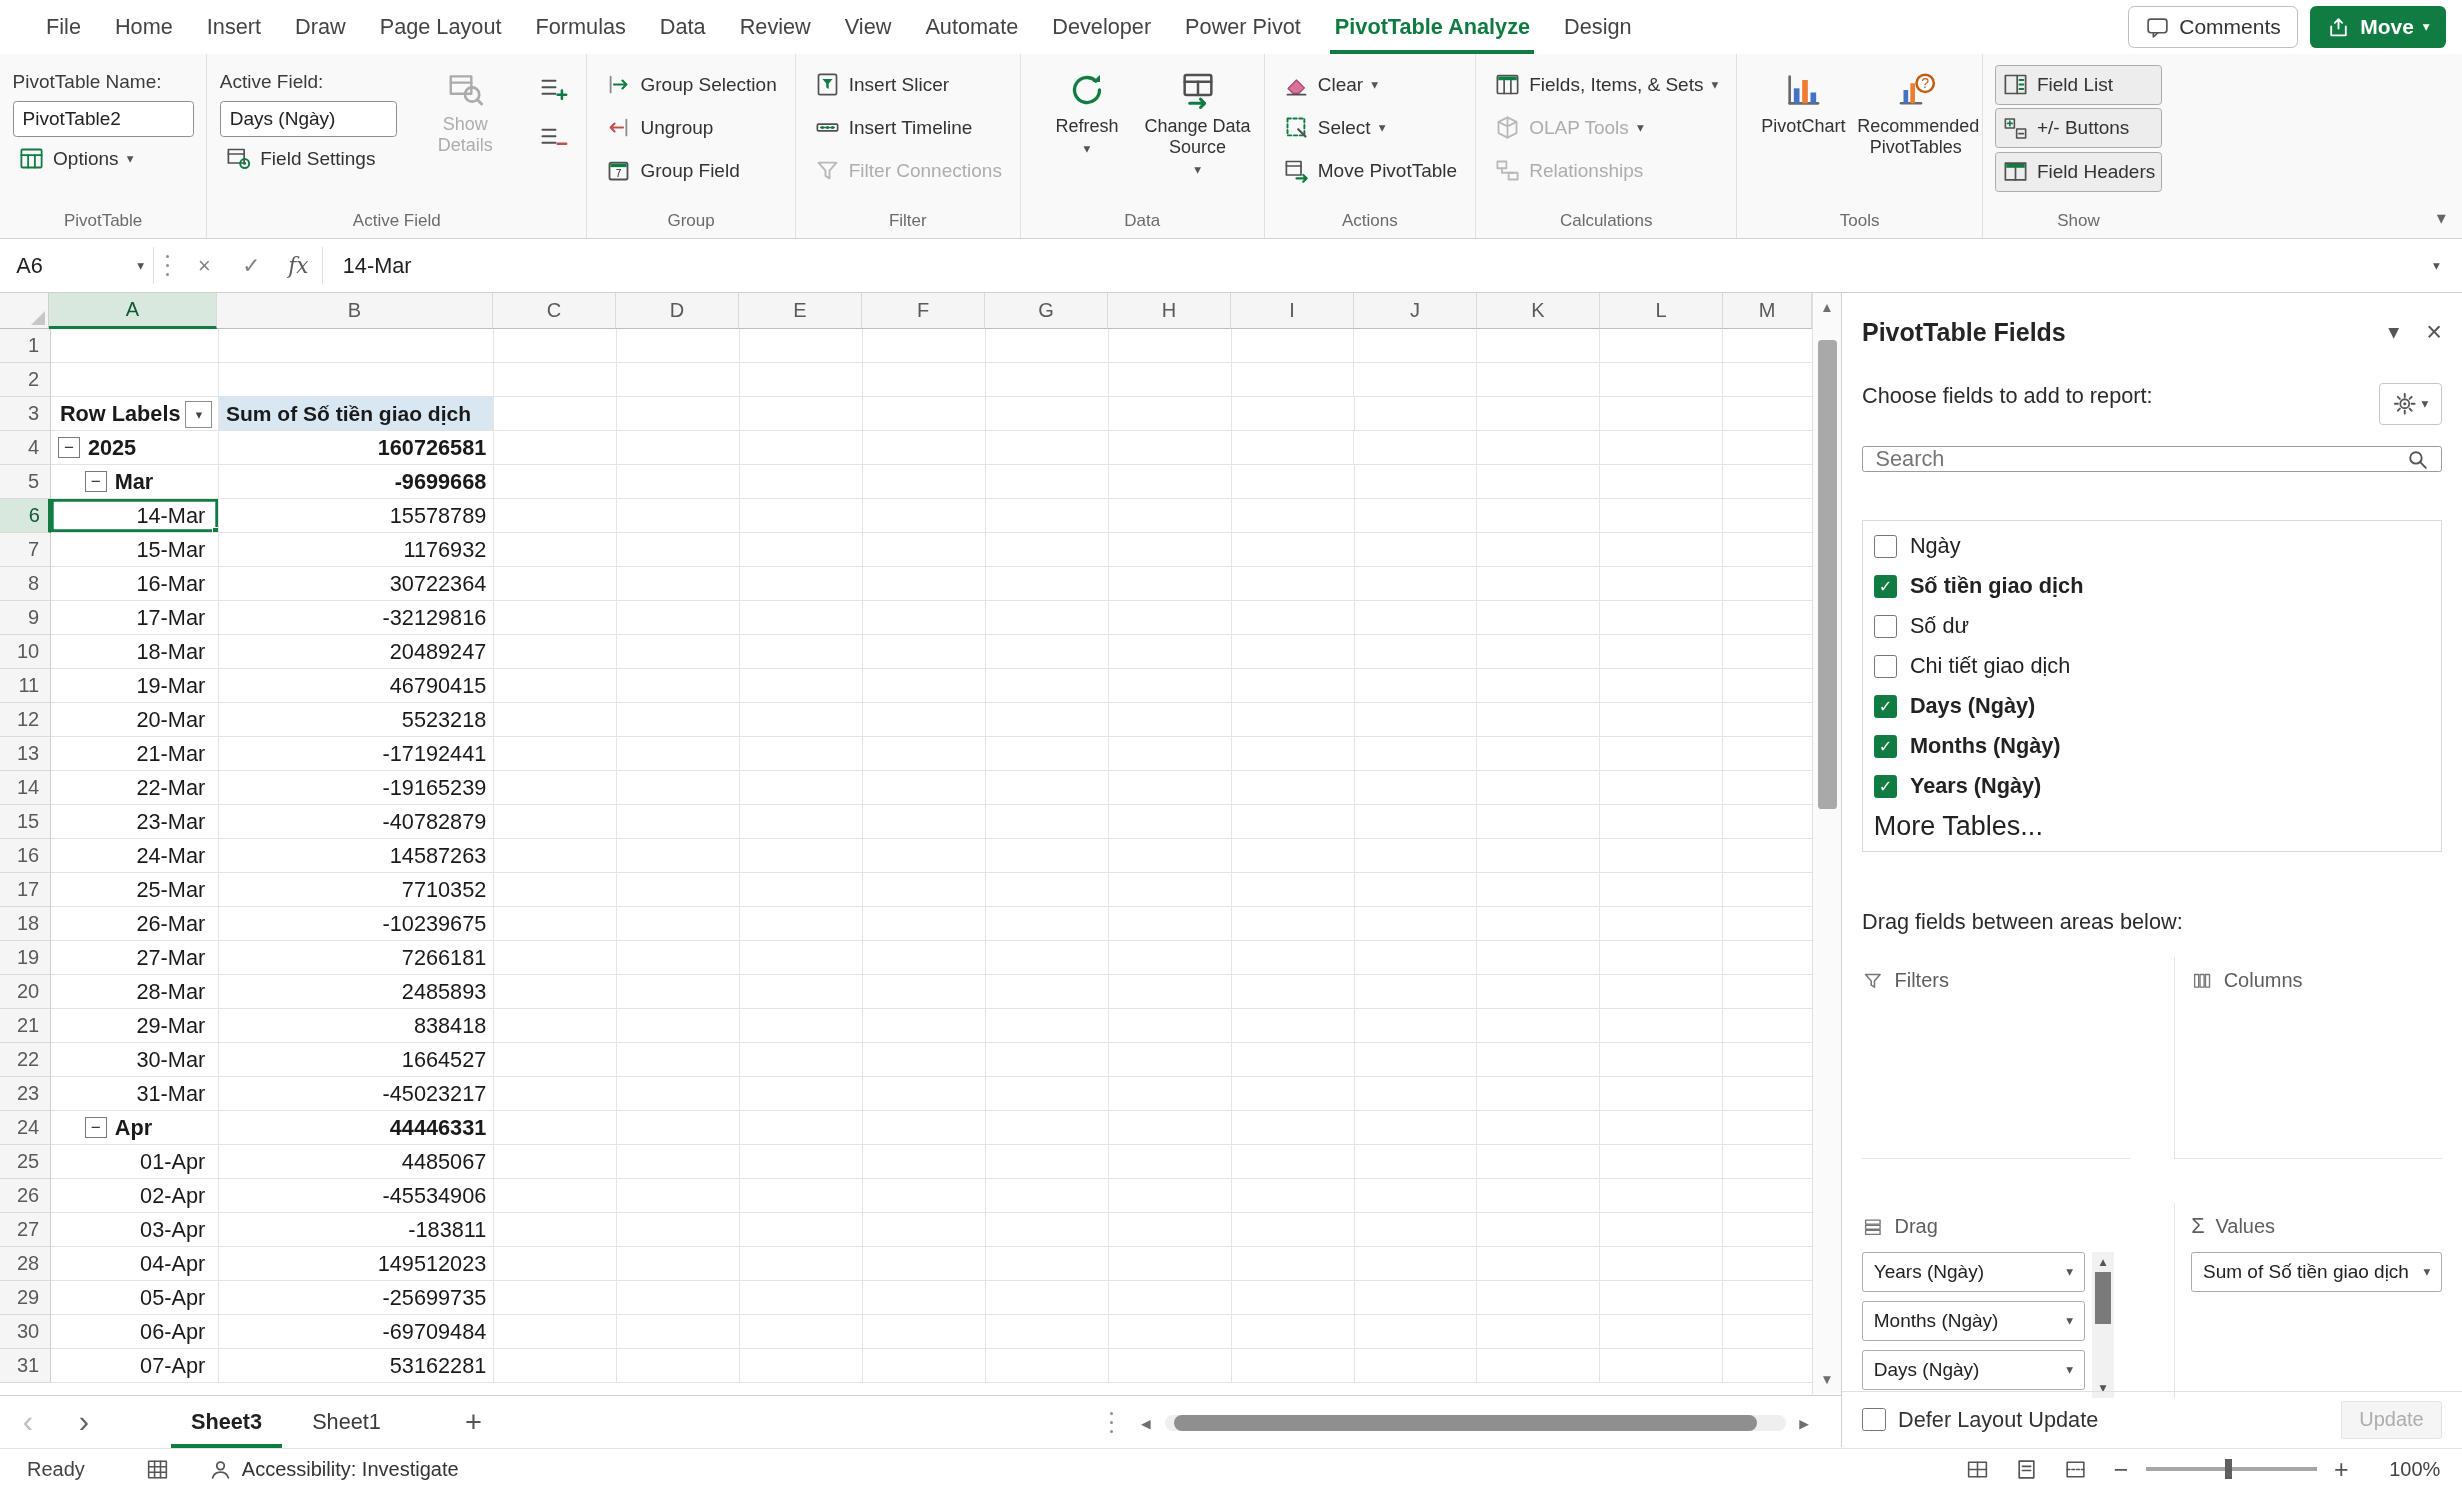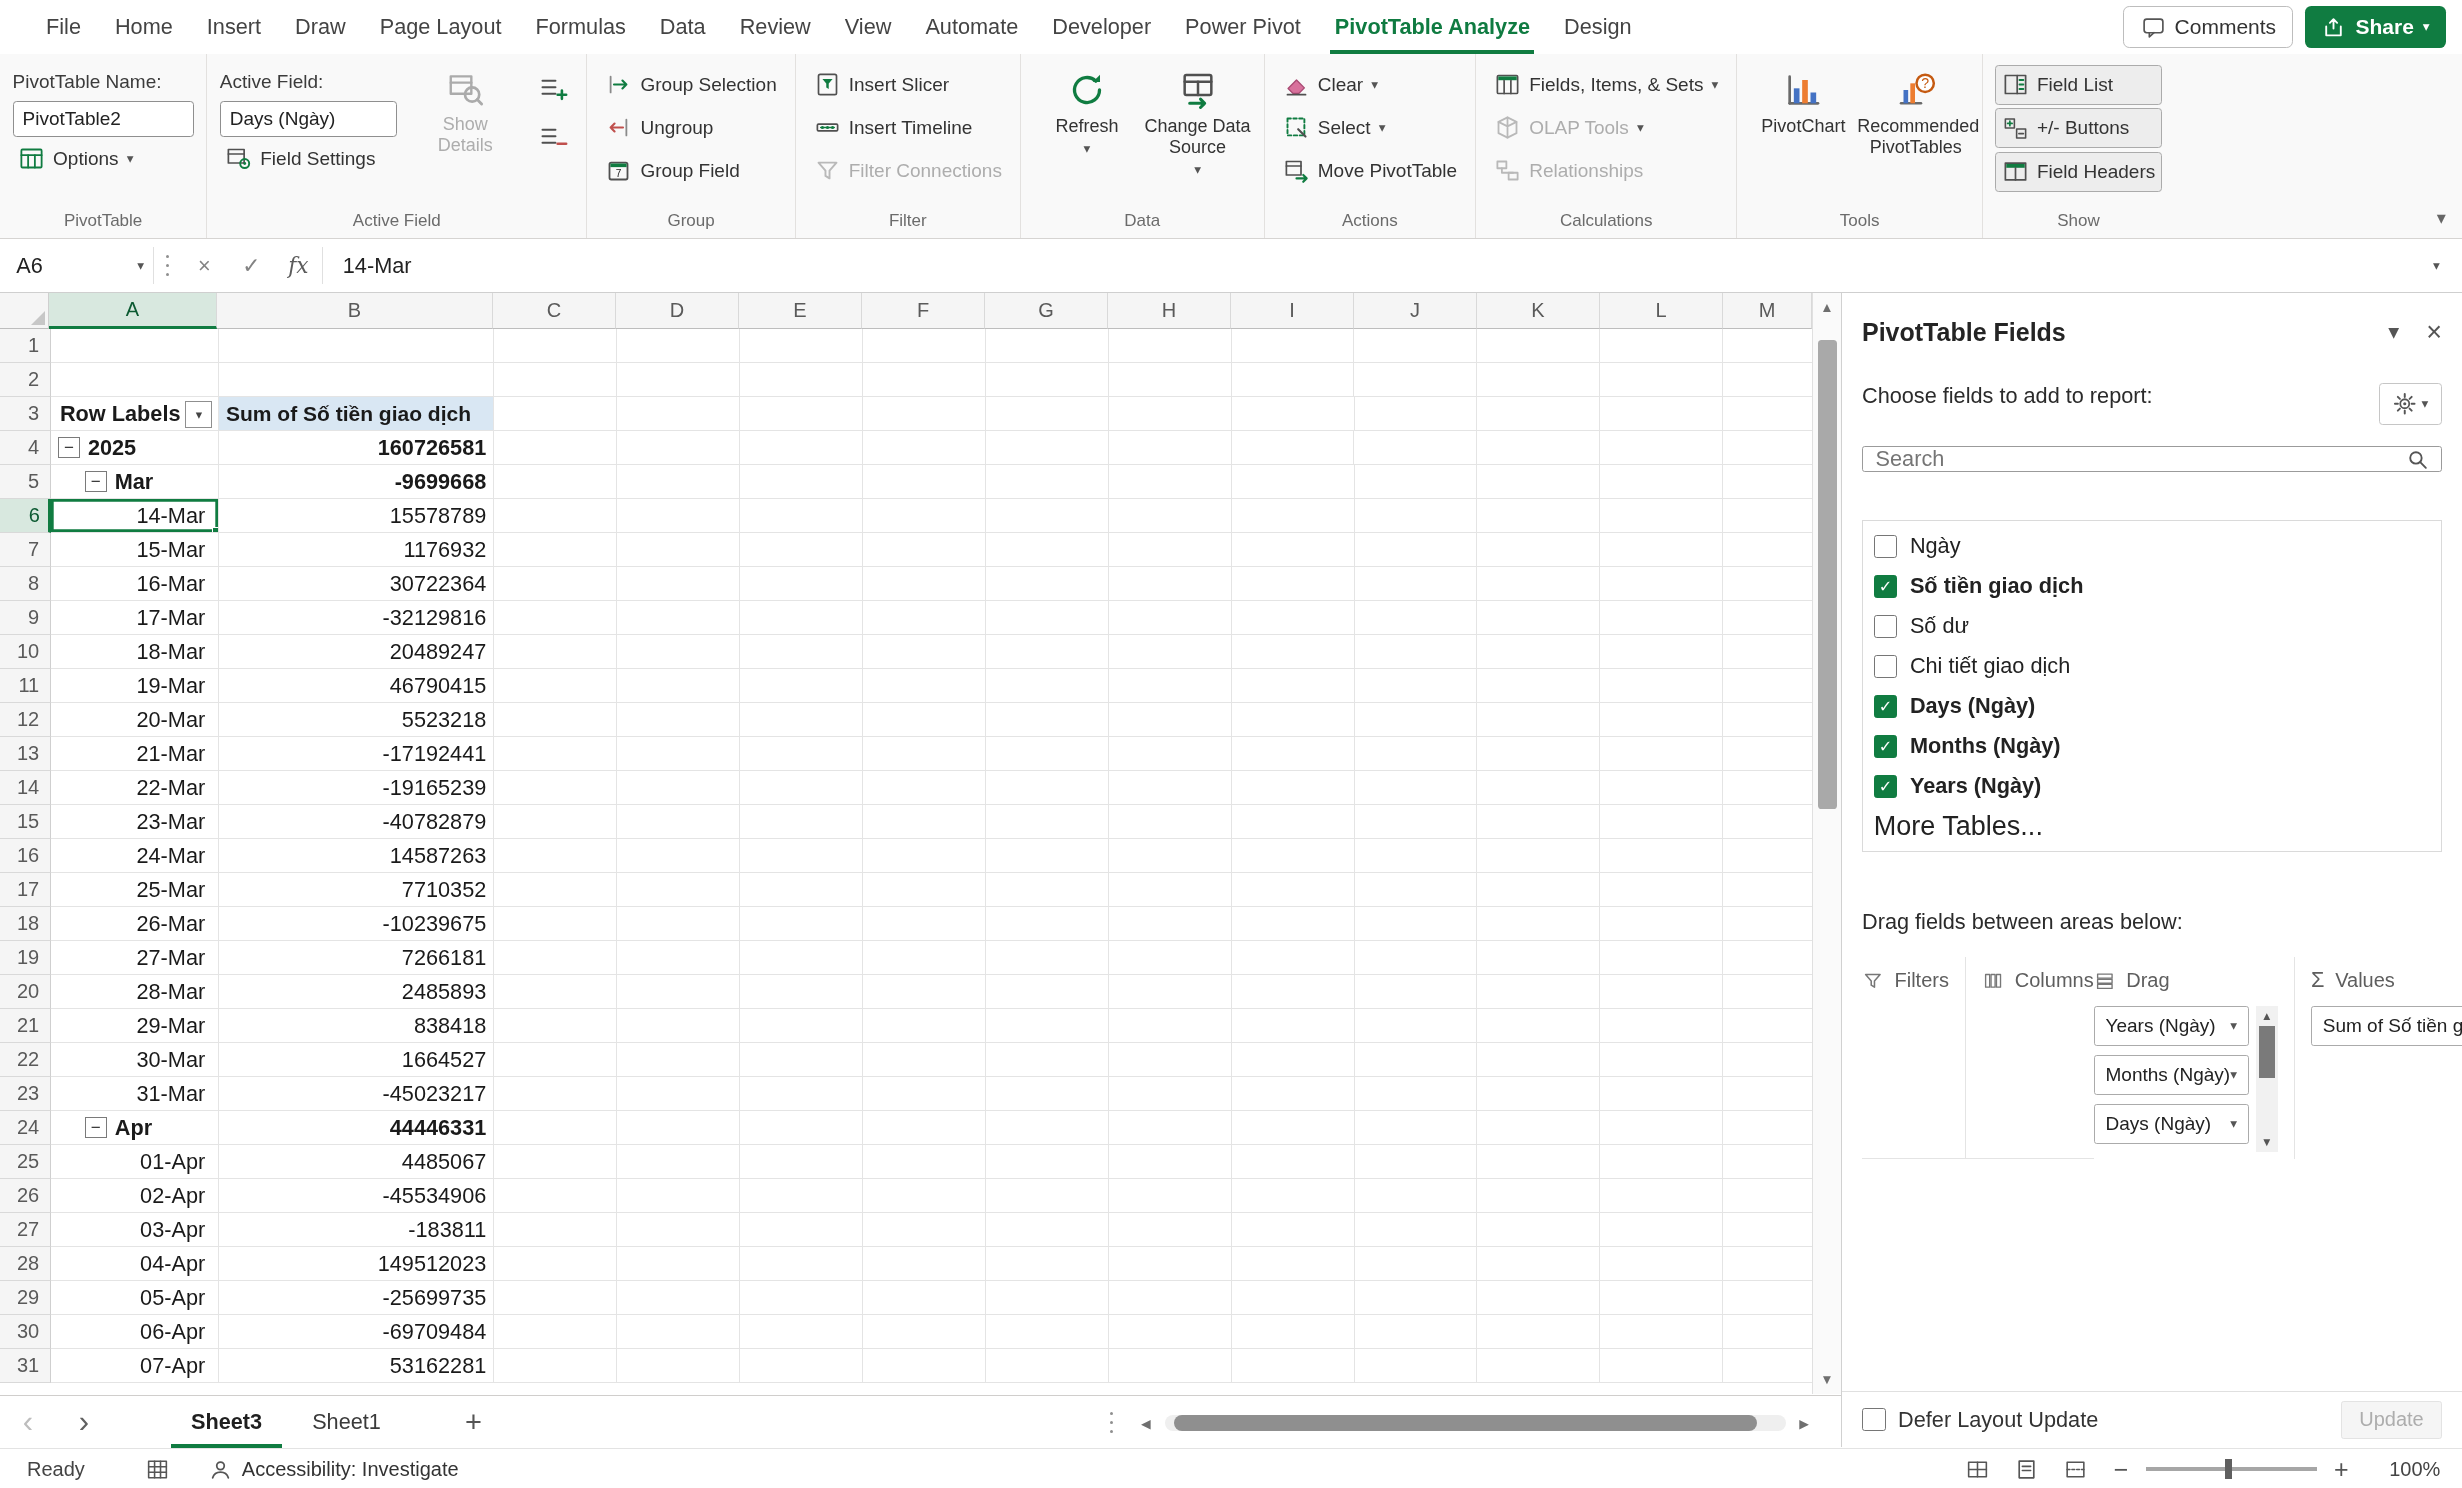--- a/index.html
+++ b/index.html
@@ -147,21 +147,21 @@
   #field-list { position:absolute; top:227px; left:20px; right:20px; height:332px; border:0.9px solid #DADADA;
     padding-top:5.4px; overflow:hidden; }
   .fitem { height:40px; display:flex; align-items:center; gap:12.6px; padding-left:10.8px; font-size:21.7px; color:#222; }
   .fitem.checked { font-weight:700; }
   .cbx { width:23.5px; height:23.5px; border:1.8px solid #767676; border-radius:2.7px; background:#fff; flex:none;
     display:inline-flex; align-items:center; justify-content:center; font-size:16.2px; color:#fff; }
   .cbx.on { background:#107C41; border-color:#107C41; }
   #more-tables { height:40px; display:flex; align-items:center; padding-left:10.8px; font-size:27px; color:#222; }
   .p-drag { position:absolute; top:616px; left:20px; font-size:21.7px; color:#2b2b2b; }
   #areas { position:absolute; top:664px; left:20px; right:20px; height:431px;
-    display:grid; grid-template-columns:1fr 1fr 1fr 1fr; grid-template-rows:202px 1fr; }
+    display:grid; grid-template-columns:1fr 1fr; grid-template-rows:202px 1fr;gap:44px; }
   .acell { padding-top:7.2px; }
   .acell.r { border-left:0.9px solid #E4E4E4; padding-left:16.2px; }
   .acell.l { padding-right:16.2px; }
   .acell.top { border-bottom:0.9px solid #E4E4E4; }
   .ahead { display:flex; align-items:center; gap:10.8px; font-size:20px; color:#5E5E5E; height:32.5px; }
   .pill { height:40px; border:0.9px solid #ABABAB; border-radius:2.7px; background:#fff; margin-top:9px;
     display:flex; align-items:center; padding:0 10.8px; font-size:19px; color:#222; }
   .pill .t { flex:1; white-space:nowrap; overflow:hidden; }
   #rows-zone { display:flex; }
   #rows-pills { flex:1; margin-right:7.2px; }
@@ -207,21 +207,21 @@
           </span>
         <span>Comments</span>
       </div>
       <div id="share-btn">
         <span class="icw" style="width:25px;height:25px">
             <svg viewBox="0 0 24 24" fill="none" stroke-linecap="round" stroke-linejoin="round">
               <path d="M12 13V4M12 4 8.5 7.5M12 4l3.5 3.5" stroke="#fff" stroke-width="1.8"></path>
               <path d="M5 11v8.5h14V11" stroke="#fff" stroke-width="1.8"></path>
             </svg>
           </span>
-        <span>Share</span>
+        <span>Move</span>
         <span class="chev">▾</span>
       </div>
     </div>
   </div>
 
   <div id="ribbon">
 
     <div class="rgroup">
       <div class="rbody col">
         <div class="rlabel">PivotTable Name:</div>

